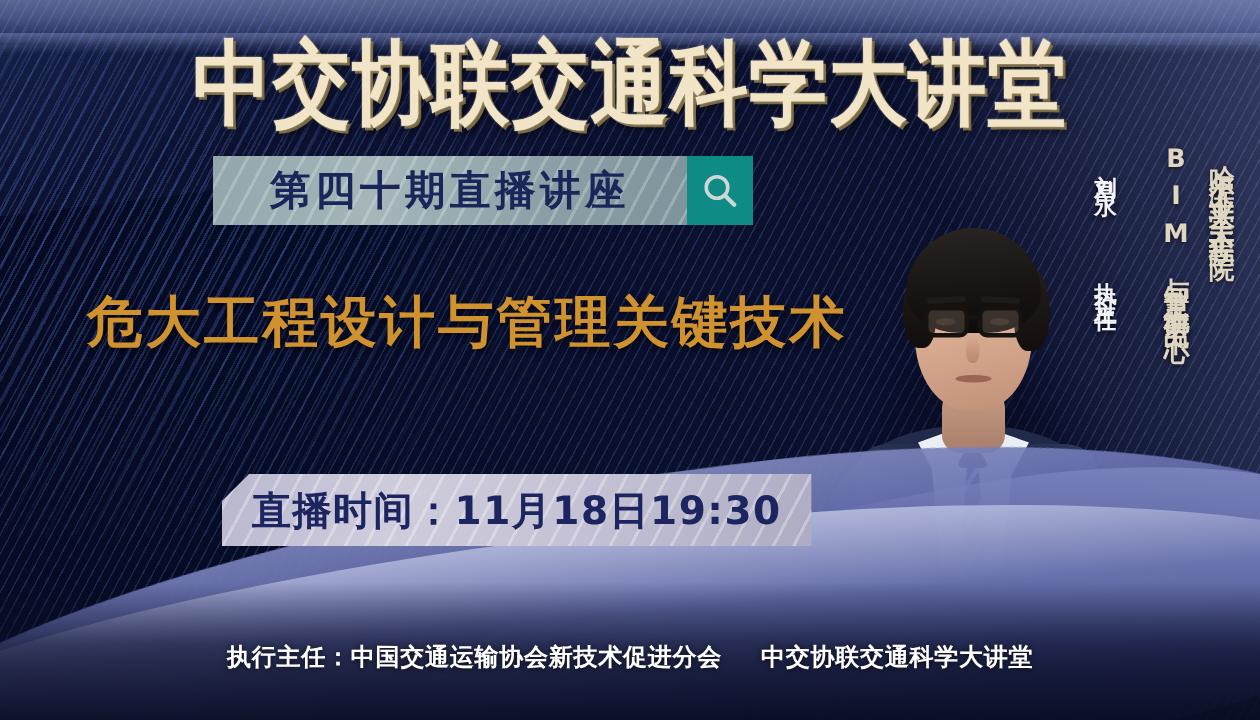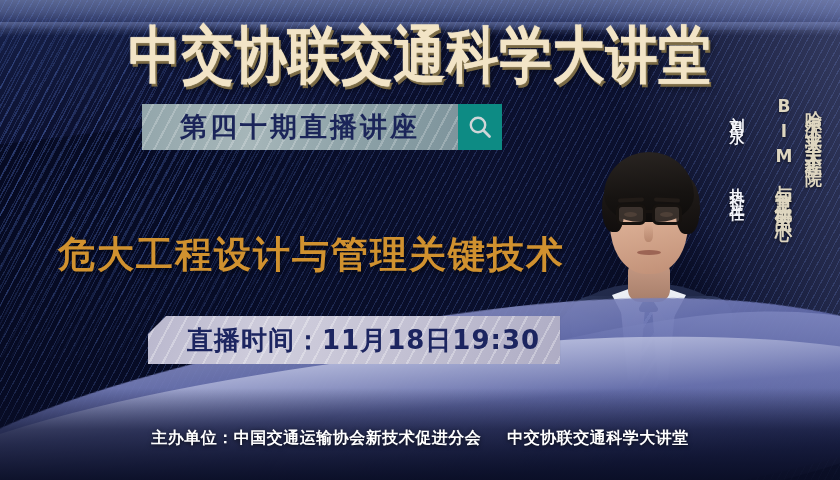--- a/index.html
+++ b/index.html
@@ -136,27 +136,26 @@
 
   
   .topic{
     position:absolute; left:58px; top:190px;
     font-family:"DejaVu Sans","Liberation Sans",sans-serif;
     font-size:37px; font-weight:bold;
     letter-spacing:2px;
     color:#d0912f;
     text-shadow:1px 2px 4px rgba(0,0,0,.6);
     white-space:nowrap;
-    margin-top:40px;
   }
 
   
   .timebar{
     position:absolute; left:148px; top:316px;
-    height:48px; padding:0 20px 0 39px;
+    height:48px; padding:0 20px 0 20px;
     display:flex; align-items:center;
     background:linear-gradient(110deg,#b9b7cd 0%,#cfcddc 30%,#c3c1d3 62%,#aeacc4 100%);
     clip-path:polygon(18px 0, 100% 0, 100% 100%, 0 100%, 0 18px);
     box-shadow:0 2px 10px rgba(0,0,0,.35);
     overflow:hidden;
   }
   .timebar:before{
     content:""; position:absolute; inset:0;
     background:repeating-linear-gradient(118deg,
       rgba(255,255,255,0) 0px, rgba(255,255,255,0) 10px,
@@ -400,16 +399,16 @@
   <div class="timebar">
     <span>直播时间：11月18日19:30</span>
   </div>
 
   <div class="vcol vcol-org">哈尔滨工业大学土木工程学院</div>
   <div class="vcol vcol-center">BIM与智慧工地研究中心</div>
   <div class="vcol vcol-name">刘昌永</div>
   <div class="vcol vcol-role">执行主任</div>
 
   <div class="footer">
-    <span>主办单位：中国交通运输协会新技术促进分会</span><span class="gap"></span><span>中交协联交通科学大讲堂</span>
+    <span>执行主任：中国交通运输协会新技术促进分会</span><span class="gap"></span><span>中交协联交通科学大讲堂</span>
   </div>
 
 </div>
 
 </body></html>

